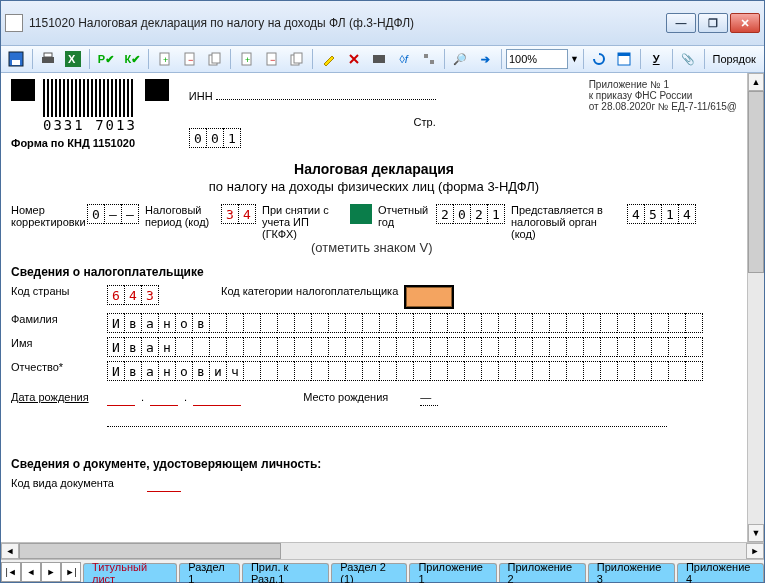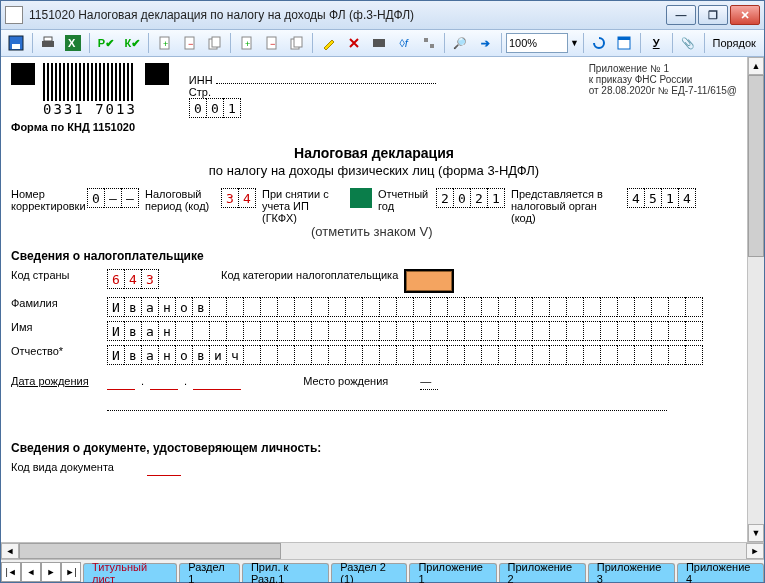--- a/index.html
+++ b/index.html
@@ -1,17 +1,17 @@
 <!DOCTYPE html>
 <html><head>
 <meta charset="utf-8">
 <style>
   body { margin:0; font-family: Tahoma, Arial, sans-serif; font-size:11px; background:#d4e4f7; width:765px; height:583px; overflow:hidden; box-sizing:border-box; }
   .window { width:765px; height:583px; border:1px solid #4a6f9c; display:flex; flex-direction:column; box-sizing:border-box; }
-  .titlebar { height:28px; background:linear-gradient(#e8f0fb,#cfe0f4); display:flex; align-items:center; padding:0 4px; border-bottom:1px solid #9fb9d8; }
+  .titlebar { height:28px; background:linear-gradient(#e8f0fb,#cfe0f4); display:flex; align-items:center; padding:8px 4px; border-bottom:1px solid #9fb9d8; }
   .titlebar .doc-icon { width:16px; height:16px; border:1px solid #888; background:#fff; margin-right:6px; position:relative; }
   .titlebar .title { flex:1; font-size:12px; color:#222; }
   .winbtns { display:flex; gap:2px; }
   .winbtn { width:28px; height:18px; border:1px solid #5a7aa0; border-radius:2px; background:linear-gradient(#f4f8ff,#cfe0f4); display:flex; align-items:center; justify-content:center; font-size:11px; font-weight:bold; color:#2a3a50; }
   .winbtn.close { background:linear-gradient(#f6a7a0,#d44a3a); border-color:#a83020; color:#fff; }
   .toolbar { height:26px; background:linear-gradient(#f7fbff,#dae9fb); border-bottom:1px solid #9fb9d8; display:flex; align-items:center; padding:0 4px; gap:2px; }
   .tb-btn { width:22px; height:22px; display:flex; align-items:center; justify-content:center; border:1px solid transparent; border-radius:2px; }
   .sep { width:1px; height:20px; background:#9fb9d8; margin:0 2px; }
   .zoom { width:56px; height:18px; border:1px solid #7f9fbf; background:#fff; font-size:11px; padding:0 2px; }
   .content-wrap { flex:1; display:flex; background:#fff; overflow:hidden; }
@@ -194,21 +194,21 @@
               <div class="barcode-num">0331 7013</div>
             </div>
             <span class="blackbox"></span>
           </div>
           <div class="knd">Форма по КНД 1151020</div>
         </div>
 
         <div style="padding-top:6px;">
           <span>ИНН</span>
           <span class="form-line-dotted inn-line" style="display:inline-block;"></span>
-          <div style="text-align:left;">
+          <div style="margin-top:14px;text-align:right;">
             <span>Стр.</span>
             <span class="cells">
               <span class="cell">0</span>
               <span class="cell">0</span>
               <span class="cell last">1</span>
             </span>
           </div>
         </div>
 
         <div class="header-right">

